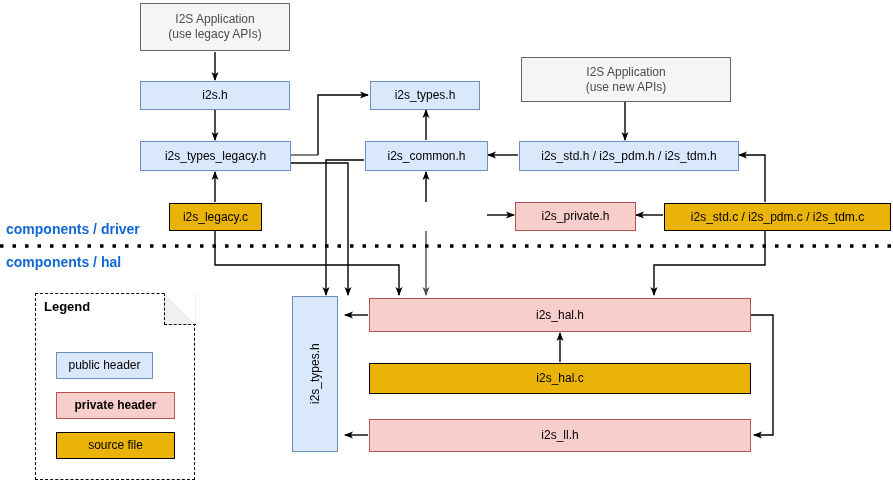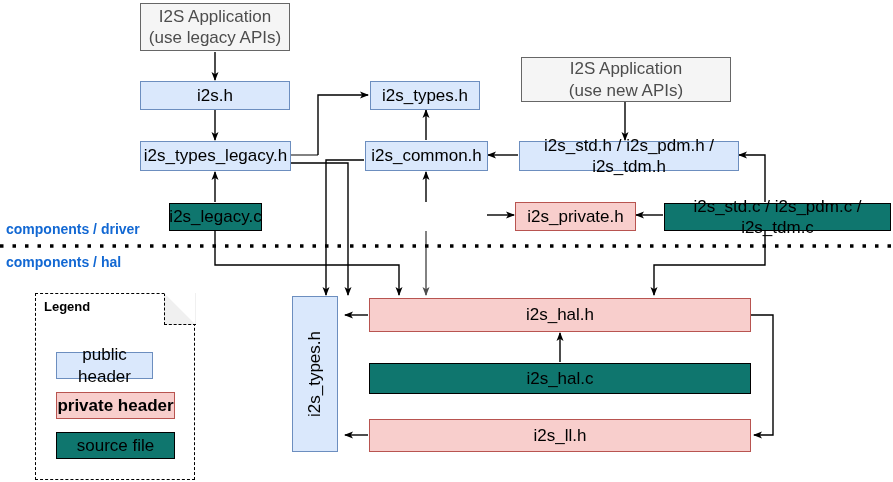--- a/index.html
+++ b/index.html
@@ -1,22 +1,22 @@
 <!DOCTYPE html>
 <html><head>
 <meta charset="utf-8">
 <style>
   html,body{margin:0;padding:0;background:#ffffff;}
   body{font-family:"Liberation Sans","DejaVu Sans",sans-serif;}
   #stage{position:relative;width:893px;height:482px;background:#ffffff;overflow:hidden;}
   .box{position:absolute;box-sizing:border-box;display:flex;align-items:center;justify-content:center;
-       text-align:center;font-size:17px;color:#000;line-height:1.25;}
+       text-align:center;font-size:12px;color:#000;line-height:1.25;}
   .box.pub{background:#dae8fc;border:1px solid #6c8ebf;}
   .box.priv{background:#f8cecc;border:1px solid #b85450;}
-  .box.src{background:#0f766e;border:1px solid #000000;}
+  .box.src{background:#eab308;border:1px solid #000000;}
   .box.app{background:#f5f5f5;border:1px solid #666666;color:#4d4d4d;}
   .box.vert{writing-mode:vertical-rl;transform:rotate(180deg);}
   .divlabel{position:absolute;color:#1268d3;font-weight:bold;font-size:14px;white-space:nowrap;text-align:center;}
   .legend{position:absolute;box-sizing:border-box;border:1px dashed #000;background:#fff;}
   .legend-title{position:absolute;font-weight:bold;font-size:13px;color:#000;}
   .legend-inc{position:absolute;font-size:13px;color:#000;}
   .dogear{position:absolute;width:0;height:0;}
   svg.wires{position:absolute;left:0;top:0;width:893px;height:482px;pointer-events:none;}
   .w{stroke:#000;stroke-width:1.4;fill:none;}
   .wg{stroke:#4d4d4d;stroke-width:1.4;fill:none;}

